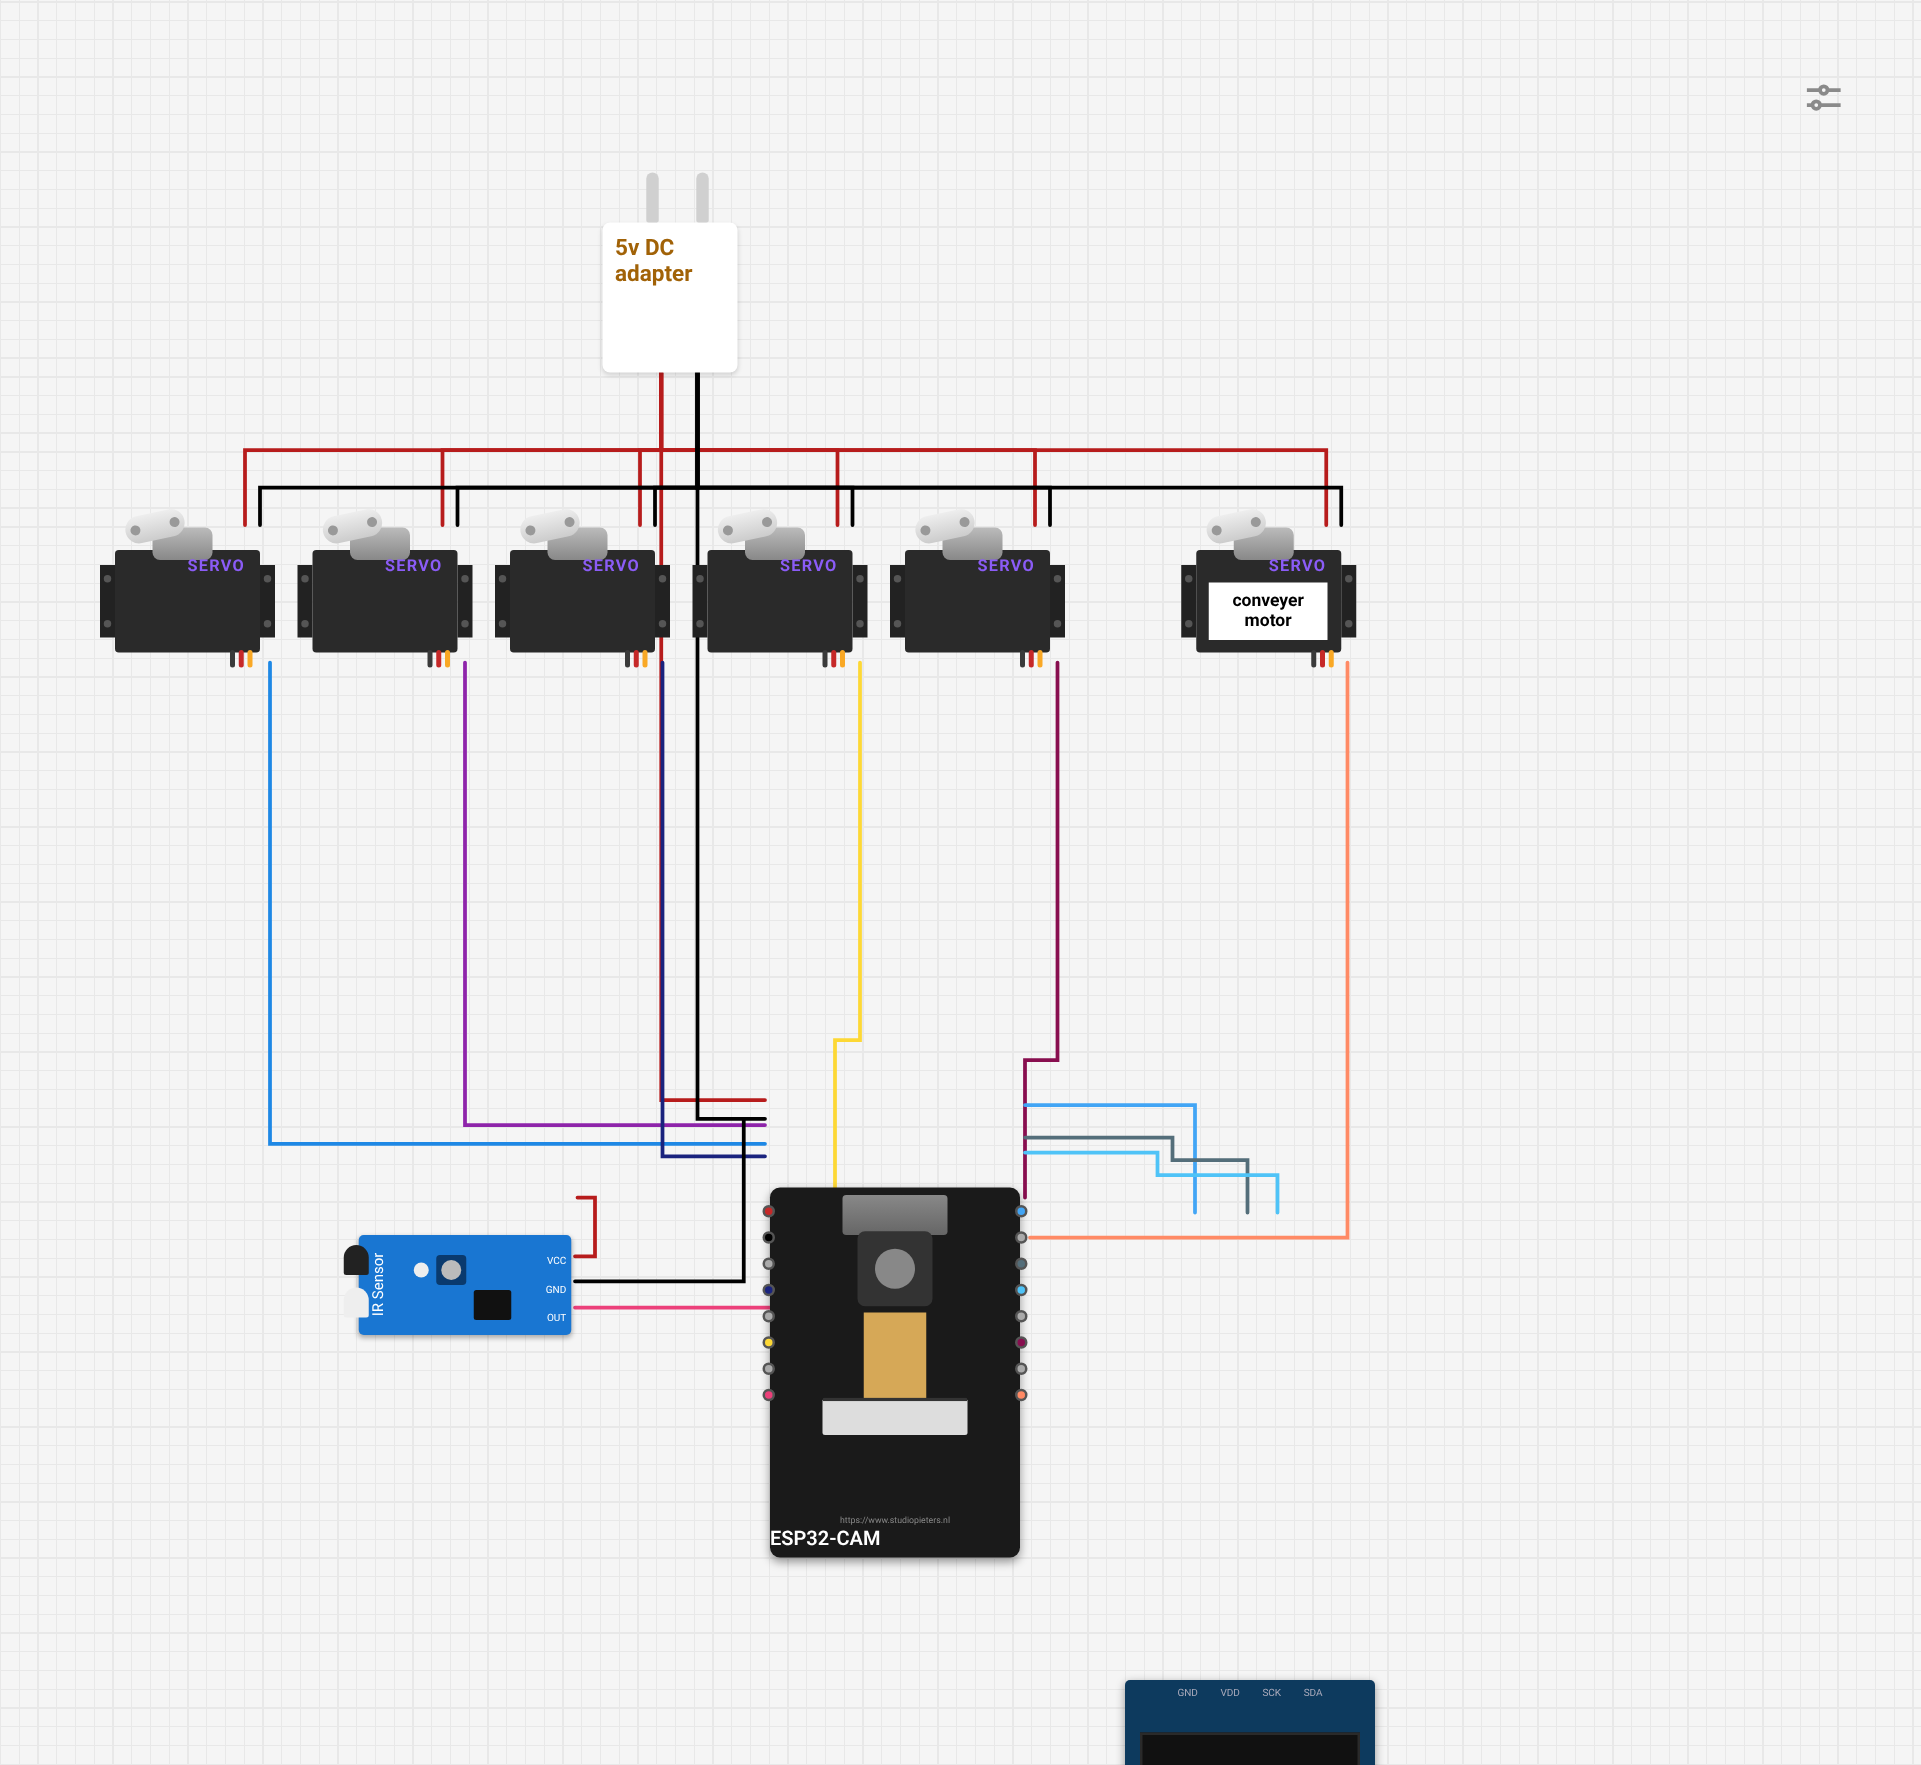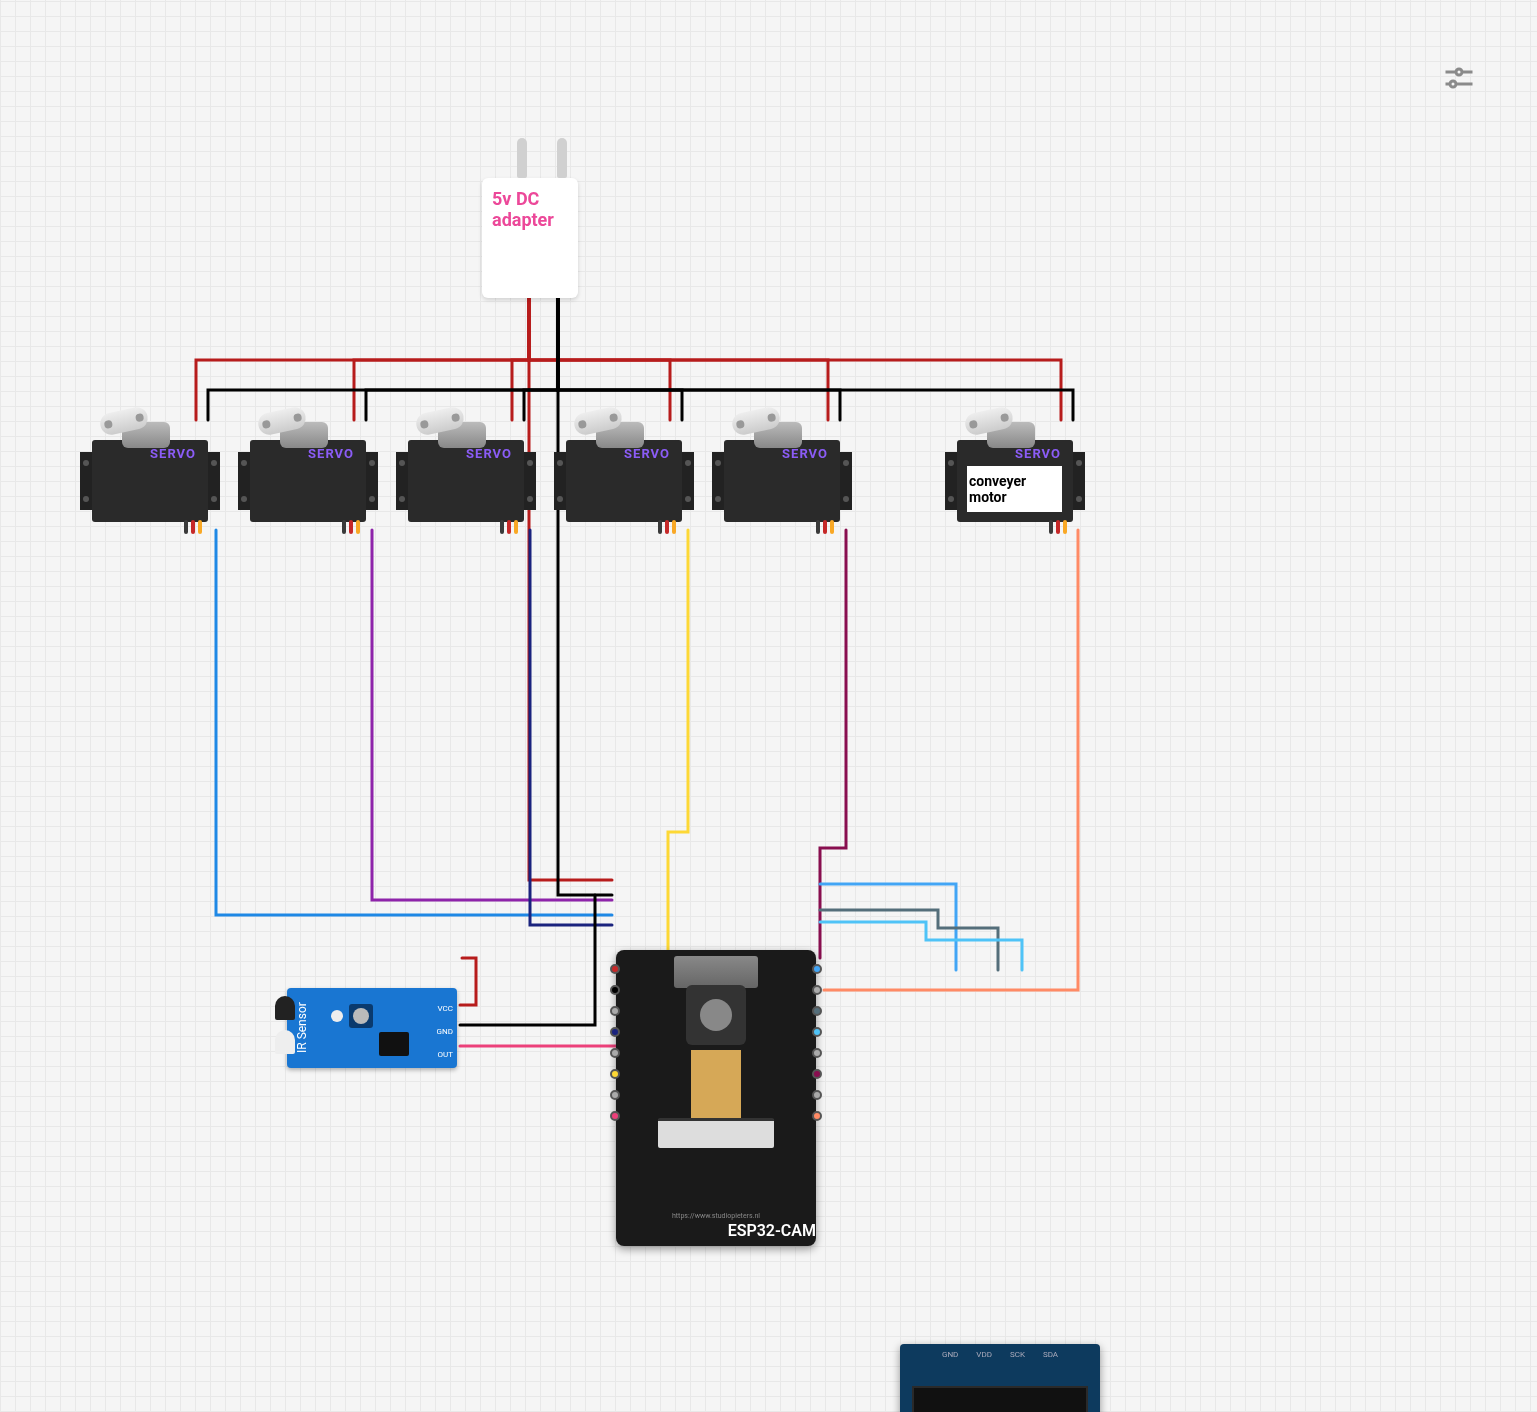--- a/index.html
+++ b/index.html
@@ -27,27 +27,27 @@
     gap: 10px;
     font-size: 38px;
     font-weight: 400;
     color: #8a8a8a;
   }
   .logo .bold { font-weight: 700; }
   .logo-icon { font-size: 28px; color: #8a8a8a; }
   .canvas { position: absolute; inset: 0; }
   .component { position: absolute; }
   .dc-adapter {
-    width: 96px; height: 120px;
+    width: 108px; height: 120px;
     background: #fff;
     border-radius: 6px;
     padding: 10px;
     font-weight: 700;
     font-size: 18px;
-    color: #ec4899;
+    color: #a16207;
     box-shadow: 0 2px 4px rgba(0,0,0,0.15);
   }
   .prong {
     position: absolute;
     width: 10px; height: 40px;
     background: #d0d0d0;
     border-radius: 5px 5px 2px 2px;
     top: -40px;
   }
   .prong.left { left: 35px; }
@@ -130,21 +130,21 @@
   .conveyer-overlay {
     position: absolute;
     top: 46px; left: 22px;
     width: 95px; height: 46px;
     background: #fff;
     display: flex;
     align-items: center;
     justify-content: center;
     font-size: 14px;
     font-weight: 700;
-    text-align: left;
+    text-align: center;
     padding: 2px;
   }
   .ir-sensor {
     width: 170px; height: 80px;
     background: #1976d2;
     border-radius: 4px;
     position: relative;
     box-shadow: 0 2px 4px rgba(0,0,0,0.3);
   }
   .ir-label {
@@ -244,21 +244,21 @@
     position:absolute;
     top: 168px; left: 42px;
     width: 116px; height: 30px;
     background:#ddd;
     border-radius:2px;
     border-top: 3px solid #333;
   }
   .esp-label {
     position:absolute;
     bottom:6px; left:0; right:0;
-    text-align:right;
+    text-align:left;
     color:#fff;
     font-size:16px;
     font-weight:600;
     margin-top:24px;
   }
   .esp-sublabel {
     position:absolute;
     bottom:26px; left:0; right:0;
     text-align:center;
     color:#888;

